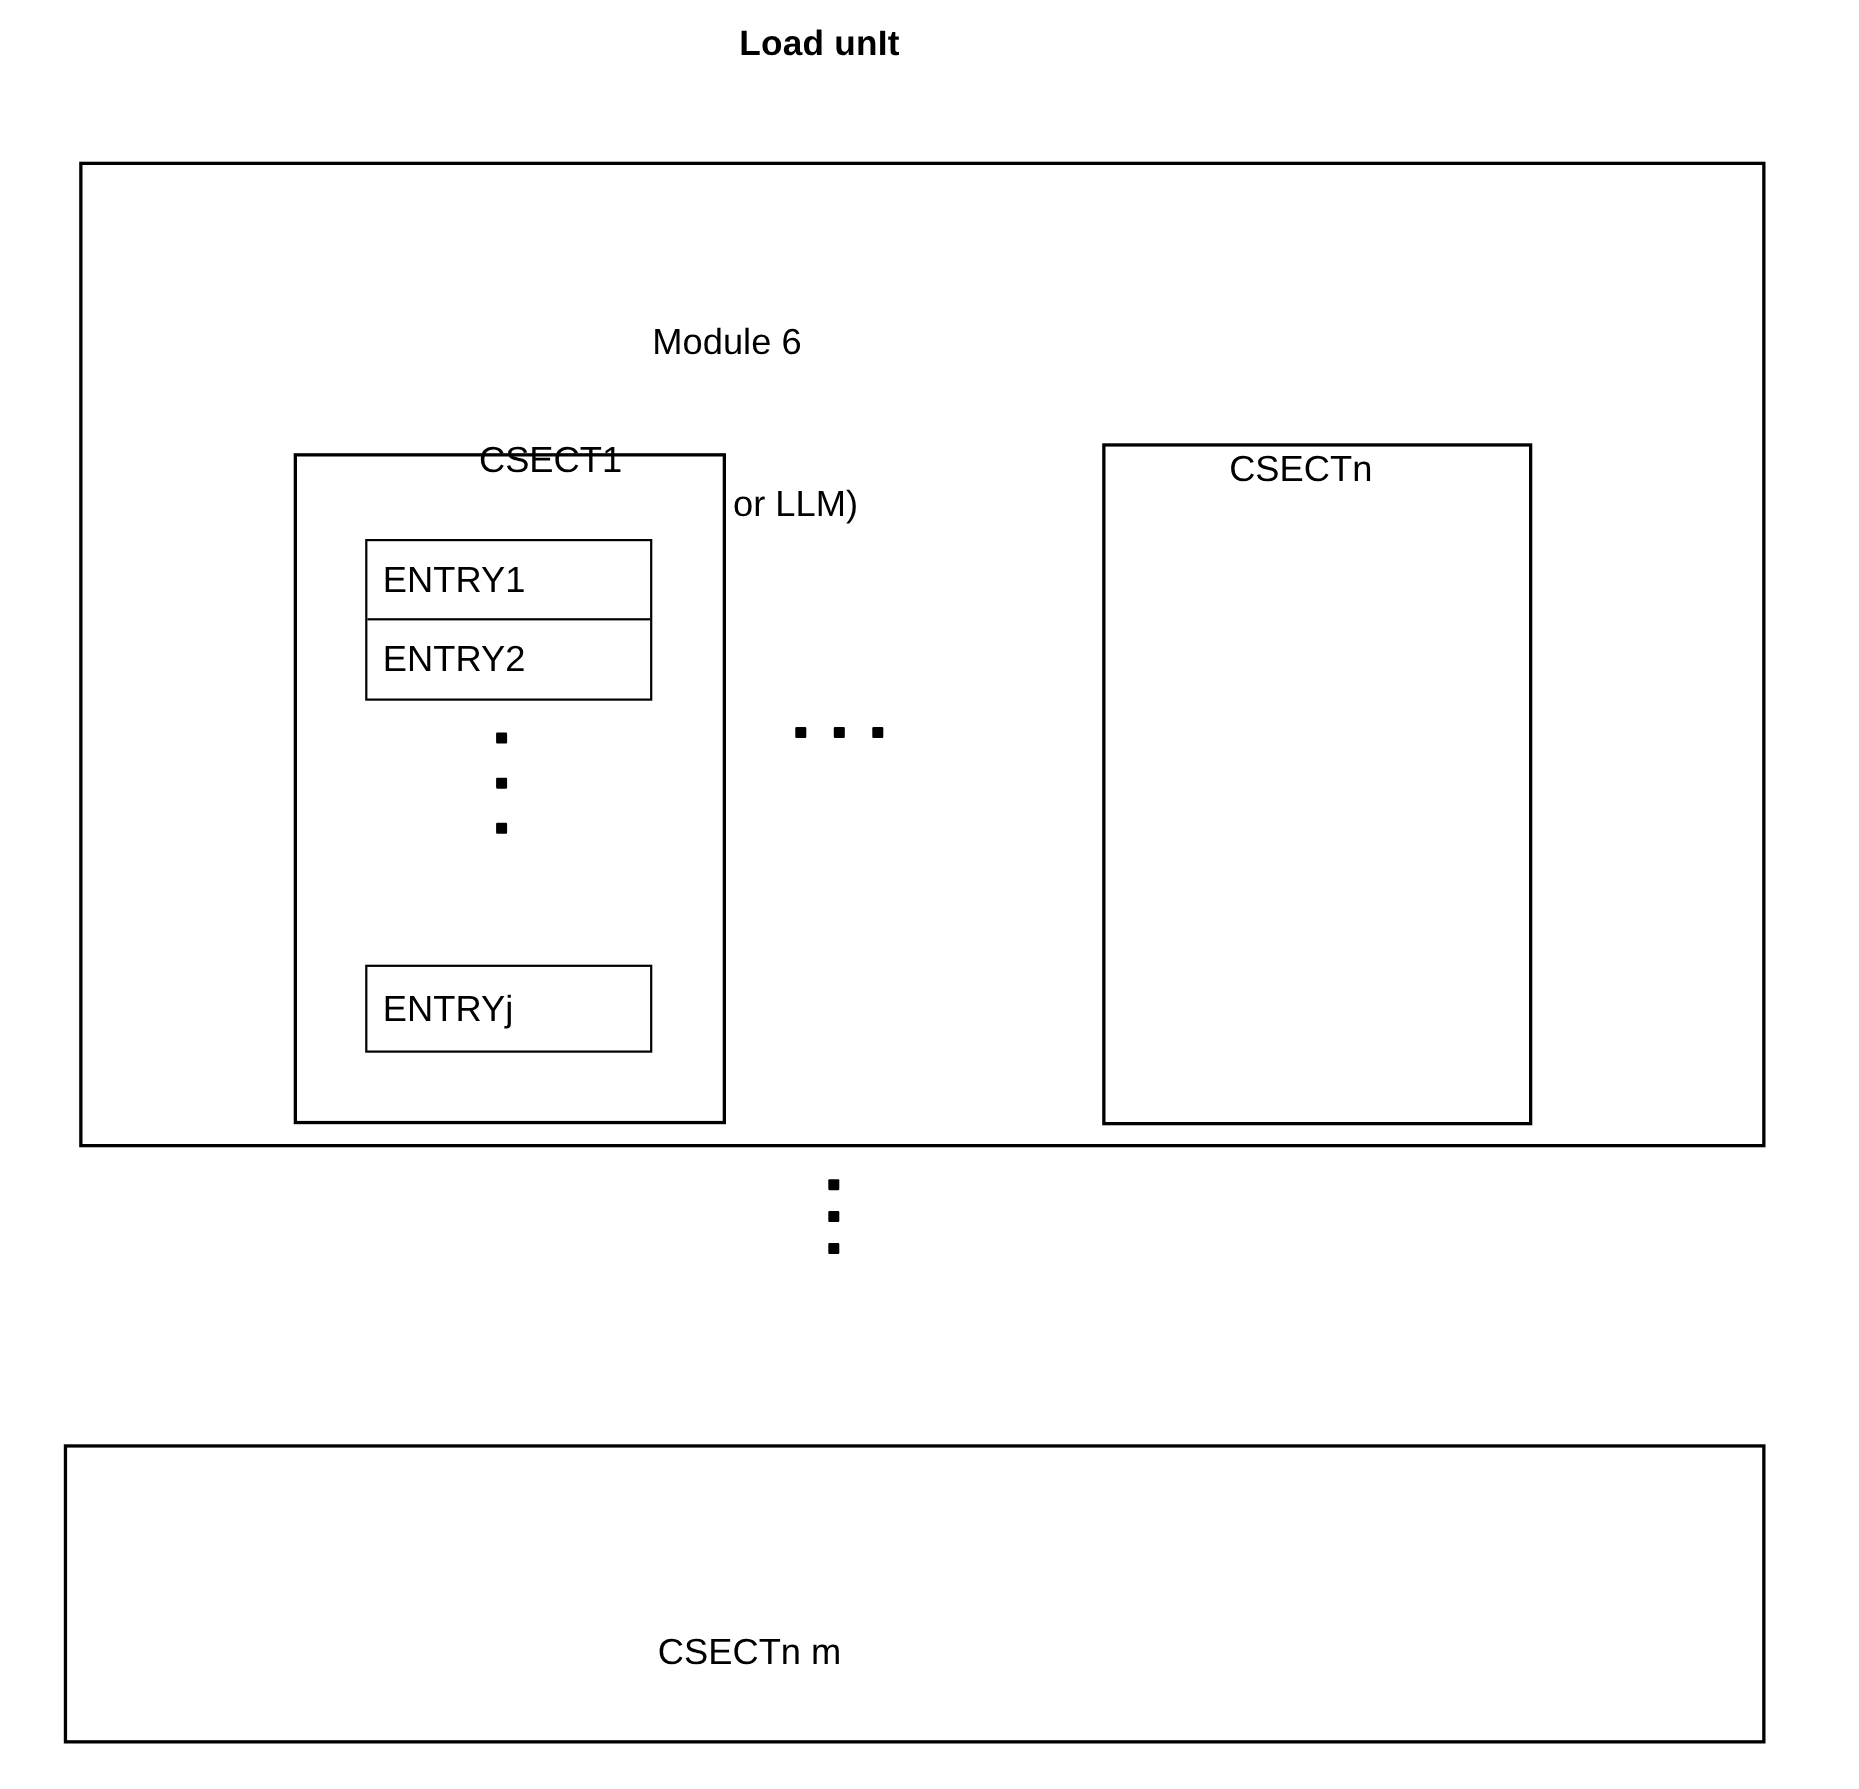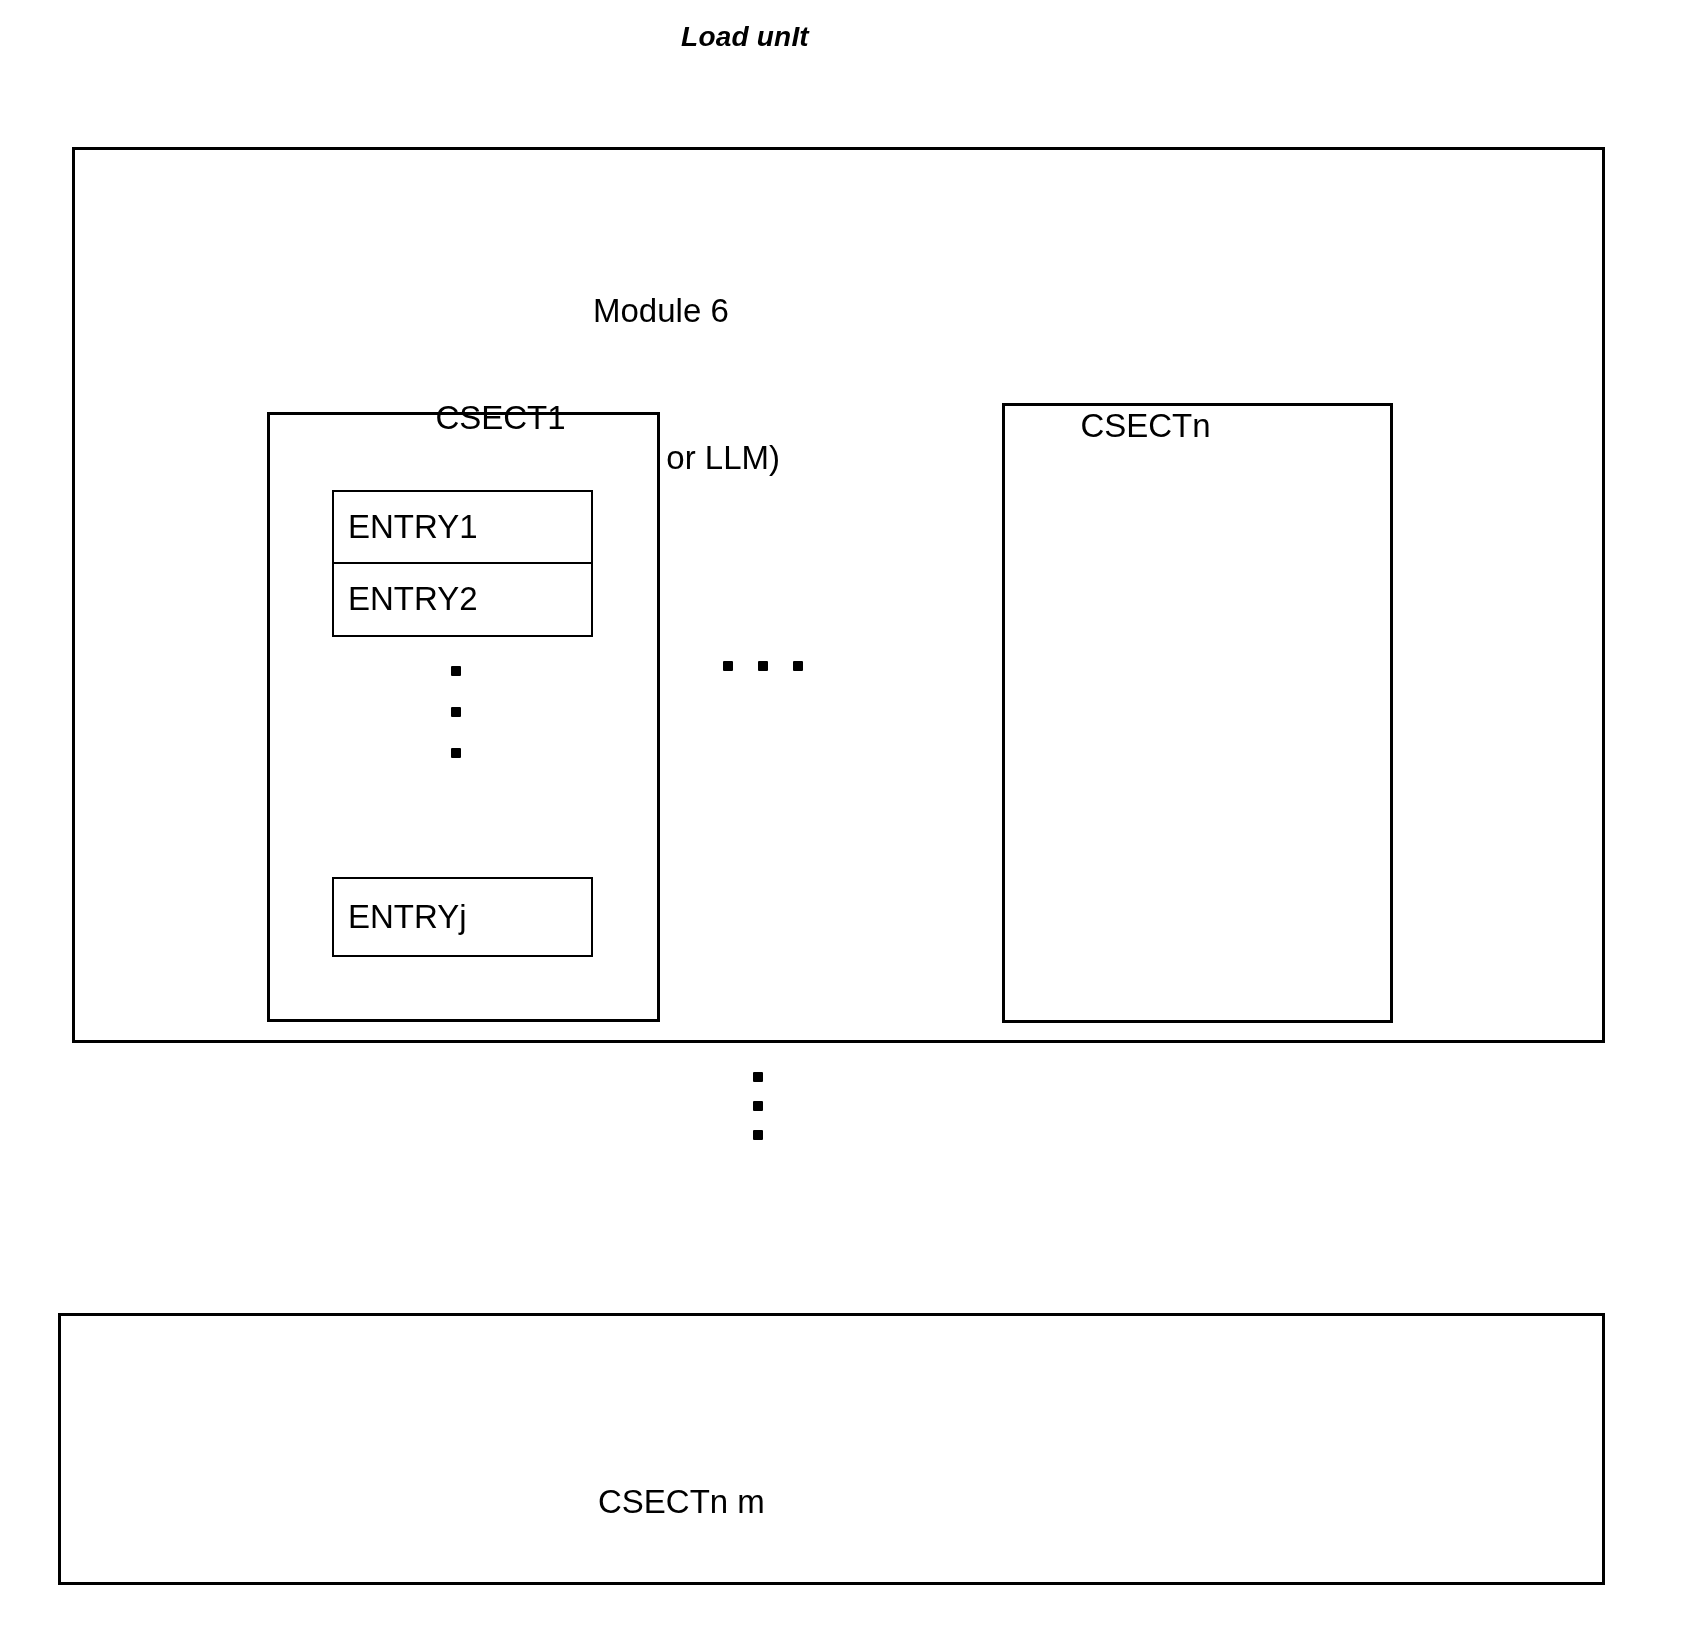--- a/index.html
+++ b/index.html
@@ -20,26 +20,25 @@
     overflow: hidden;
   }
 
   
   .figure-title {
     position: absolute;
     left: 0;
     top: 22px;
     width: 1490px;
     text-align: center;
-    font-size: 28px;
+    font-size: 32px;
     font-weight: bold;
     letter-spacing: 0.2px;
     line-height: 1.1;
     white-space: pre;
-    font-style: italic;
   }
 
   
   .box {
     position: absolute;
     box-sizing: border-box;
     border: 3px solid #000000;
     background: #ffffff;
   }
   .box-thin {
@@ -94,21 +93,21 @@
     white-space: pre;
     text-align: center;
   }
   #csect1-title {
     left: 267px;
     top: 399px;
     width: 393px;
     padding-left: 37px;
   }
   #csectn-title {
-    left: 972px;
+    left: 1009px;
     top: 407px;
     width: 347px;
   }
 
   
   #entry-stack {
     left: 332px;
     top: 490px;
     width: 261px;
     height: 147px;

